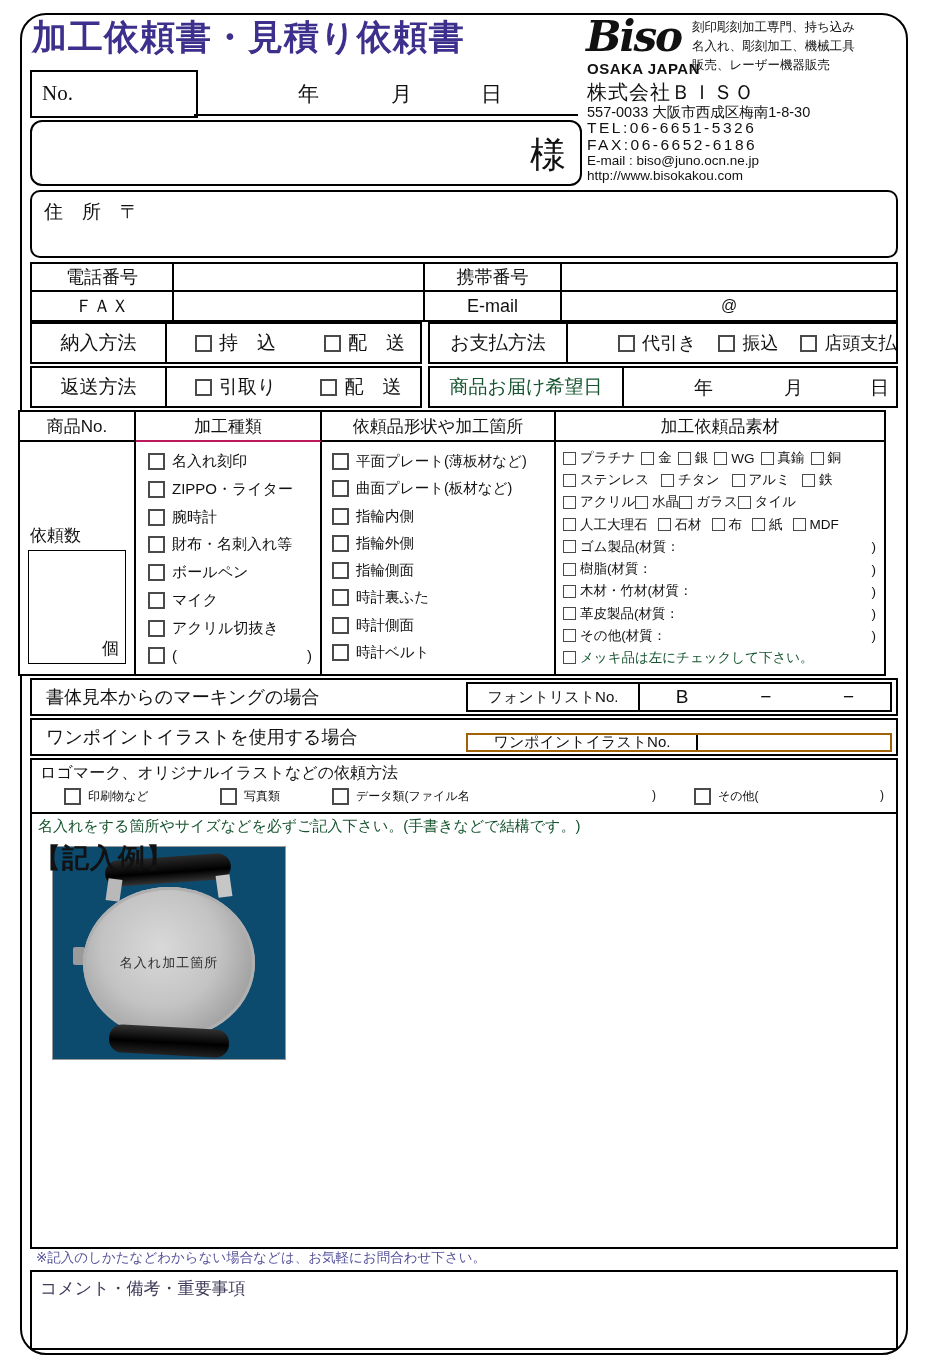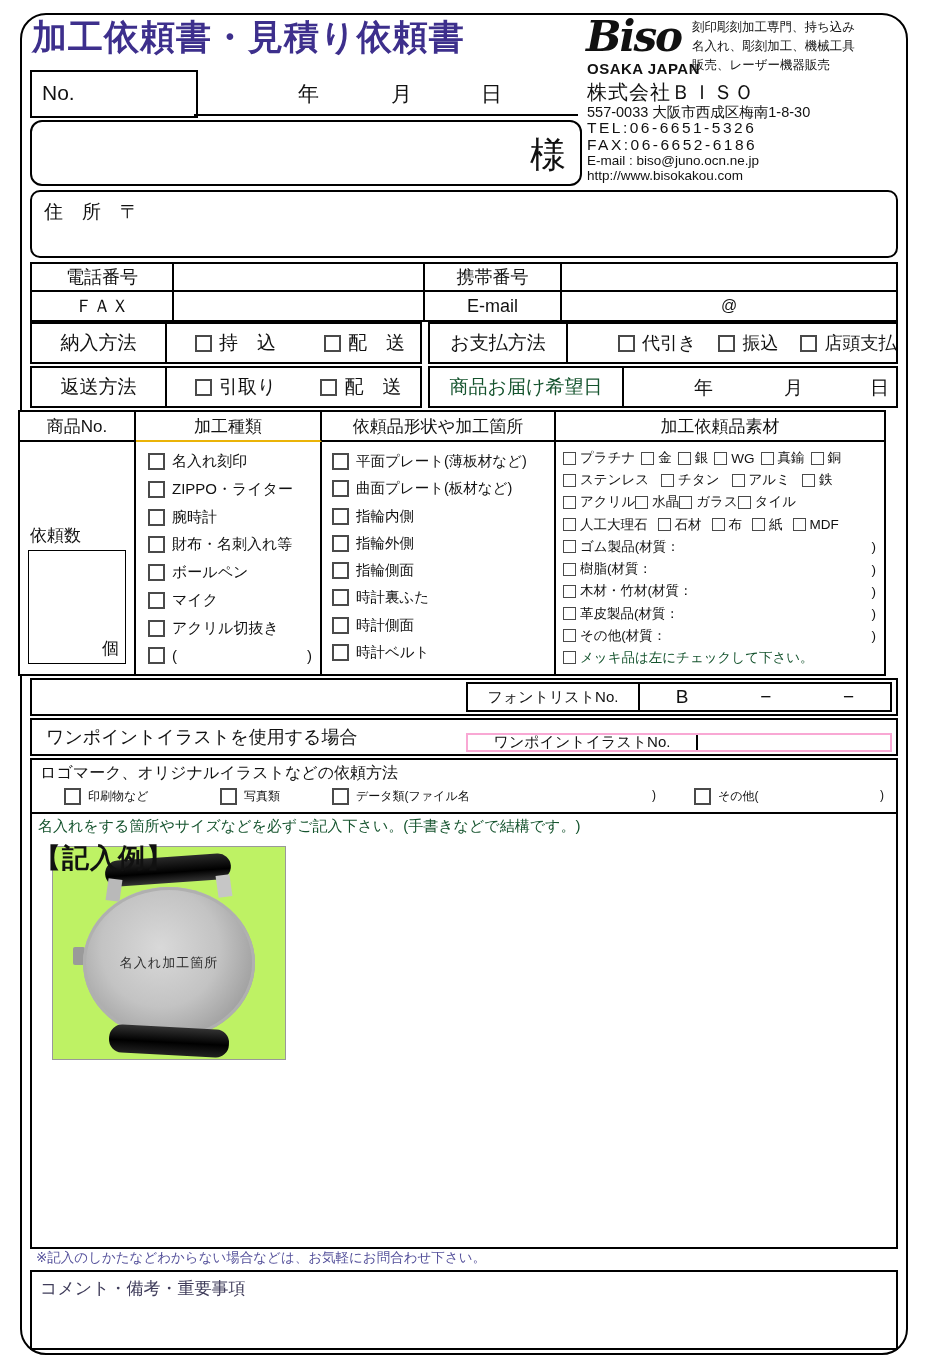--- a/index.html
+++ b/index.html
@@ -22,21 +22,21 @@
 </head>
 <body>
 
 <div class="page">
 
   <div class="abs" style="left:20px;top:13px;width:884px;height:1338px;border:2px solid #000;border-radius:26px;"></div>
 
   <div class="abs title accent" style="left:32px;top:14px;font-size:35px;">加工依頼書・見積り依頼書</div>
 
   <div class="abs b2" style="left:30px;top:70px;width:164px;height:44px;">
-    <span class="abs" style="left:10px;top:9px;font-size:21px;">No.</span>
+    <span class="abs" style="left:10px;top:9px;font-size:21px;font-family:Liberation Serif, serif;">No.</span>
   </div>
 
   <div class="abs" style="left:194px;top:70px;width:384px;height:44px;border-bottom:2px solid #000;font-size:21px;">
     <span class="abs" style="left:104px;top:10px;">年</span>
     <span class="abs" style="left:197px;top:10px;">月</span>
     <span class="abs" style="left:287px;top:10px;">日</span>
   </div>
 
   <div class="abs" style="left:30px;top:120px;width:548px;height:62px;border:2px solid #000;border-radius:12px;">
     <span class="abs" style="right:14px;top:9px;font-size:36px;">様</span>
@@ -127,21 +127,21 @@
     <div class="hdrcell red" style="width:192px;height:100%;border-right:2px solid #000;font-size:19px;flex:none;">商品お届け希望日</div>
     <div class="flexc" style="flex:1;height:100%;position:relative;font-size:19px;">
       <span class="abs" style="left:70px;top:7px;">年</span>
       <span class="abs" style="left:160px;top:7px;">月</span>
       <span class="abs" style="left:246px;top:7px;">日</span>
     </div>
   </div>
 
   <div class="abs b2" style="left:18px;top:410px;width:864px;height:262px;display:grid;grid-template-columns:116px 186px 234px 1fr;grid-template-rows:30px 1fr;">
     <div class="hdrcell" style="border-right:2px solid #000;border-bottom:2px solid #000;">商品No.</div>
-    <div class="hdrcell" style="border-right:2px solid #000;border-bottom:2px solid #eab308;text-align:right;">加工種類</div>
+    <div class="hdrcell" style="border-right:2px solid #000;border-bottom:2px solid #be185d;text-align:right;">加工種類</div>
     <div class="hdrcell" style="border-right:2px solid #000;border-bottom:2px solid #000;">依頼品形状や加工箇所</div>
     <div class="hdrcell" style="border-bottom:2px solid #000;">加工依頼品素材</div>
 
     <div style="border-right:2px solid #000;position:relative;">
       <span class="abs" style="left:10px;top:82px;font-size:17px;">依頼数</span>
       <div class="abs b15" style="left:8px;top:108px;width:96px;height:112px;">
         <span class="abs" style="right:6px;bottom:3px;font-size:17px;">個</span>
       </div>
     </div>
 
@@ -341,34 +341,35 @@
         <span>)</span>
       </div>
       <div class="cbrow tight">
         <span class="cb sm"></span>
         <span class="red">メッキ品は左にチェックして下さい。</span>
       </div>
     </div>
   </div>
 
   <div class="abs b2" style="left:30px;top:678px;width:864px;height:34px;">
+    <span class="abs" style="left:14px;top:5px;font-size:18px;">書体見本からのマーキングの場合</span>
     <div class="abs flexc" style="left:434px;top:2px;right:4px;bottom:2px;border:2px solid #000;">
       <div class="hdrcell" style="width:170px;height:100%;border-right:2px solid #000;font-size:15px;flex:none;">フォントリストNo.</div>
       <div class="flexc" style="flex:1;justify-content:space-around;font-size:19px;">
 
       <span>B</span>
           <span>−</span>
           <span>−</span>
         </div>
     </div>
   </div>
 
   <div class="abs b2" style="left:30px;top:718px;width:864px;height:34px;">
     <span class="abs" style="left:14px;top:5px;font-size:18px;">ワンポイントイラストを使用する場合</span>
-    <div class="abs flexc" style="left:434px;top:2px;right:4px;bottom:2px;border:2px solid #f9a8d4;margin-top:11px;">
+    <div class="abs flexc" style="left:434px;top:2px;right:4px;bottom:2px;border:2px solid #a16207;margin-top:11px;">
       <div class="hdrcell" style="width:228px;height:100%;border-right:2px solid #000;font-size:15px;flex:none;">ワンポイントイラストNo.</div>
       <div style="flex:1;height:100%;"></div>
     </div>
   </div>
 
   <div class="abs b2" style="left:30px;top:758px;width:864px;height:54px;">
     <span class="abs" style="left:8px;top:3px;font-size:16px;">ロゴマーク、オリジナルイラストなどの依頼方法</span>
     <div class="abs" style="left:0;top:26px;right:0;height:24px;font-size:12px;">
       <div class="cbrow abs" style="left:32px;top:2px;">
         <span class="cb"></span>
@@ -387,21 +388,21 @@
         <span class="cb"></span>
         <span>その他(</span>
       </div>
       <span class="abs" style="left:848px;top:2px;">)</span>
     </div>
   </div>
 
   <div class="abs b2" style="left:30px;top:812px;width:864px;height:433px;">
     <span class="abs red" style="left:6px;top:3px;font-size:15px;">名入れをする箇所やサイズなどを必ずご記入下さい。(手書きなどで結構です。)</span>
 
-    <div class="abs" style="left:20px;top:32px;width:232px;height:212px;border:1px solid #999;background:#bef264;">
+    <div class="abs" style="left:20px;top:32px;width:232px;height:212px;border:1px solid #999;background:#0c4a6e;">
 
       <div class="abs" style="left:52px;top:10px;width:126px;height:26px;background:linear-gradient(180deg,#2a2a2a,#000 60%,#333);border-radius:13px;transform:rotate(-4deg);"></div>
       <div class="abs" style="left:54px;top:32px;width:14px;height:22px;background:#b9b9b9;transform:rotate(8deg);"></div>
       <div class="abs" style="left:164px;top:28px;width:14px;height:22px;background:#c6c6c6;transform:rotate(-8deg);"></div>
 
       <div class="abs" style="left:20px;top:100px;width:12px;height:18px;background:#9a9a9a;border-radius:2px;"></div>
 
       <div class="abs flexc" style="left:30px;top:40px;width:172px;height:152px;border-radius:50%;
                   background:radial-gradient(circle at 45% 40%, #d9d9d9 0%, #c3c3c3 45%, #9a9a9a 80%, #868686 100%);
                   box-shadow:0 0 0 3px #b0b0b0 inset;justify-content:center;">

